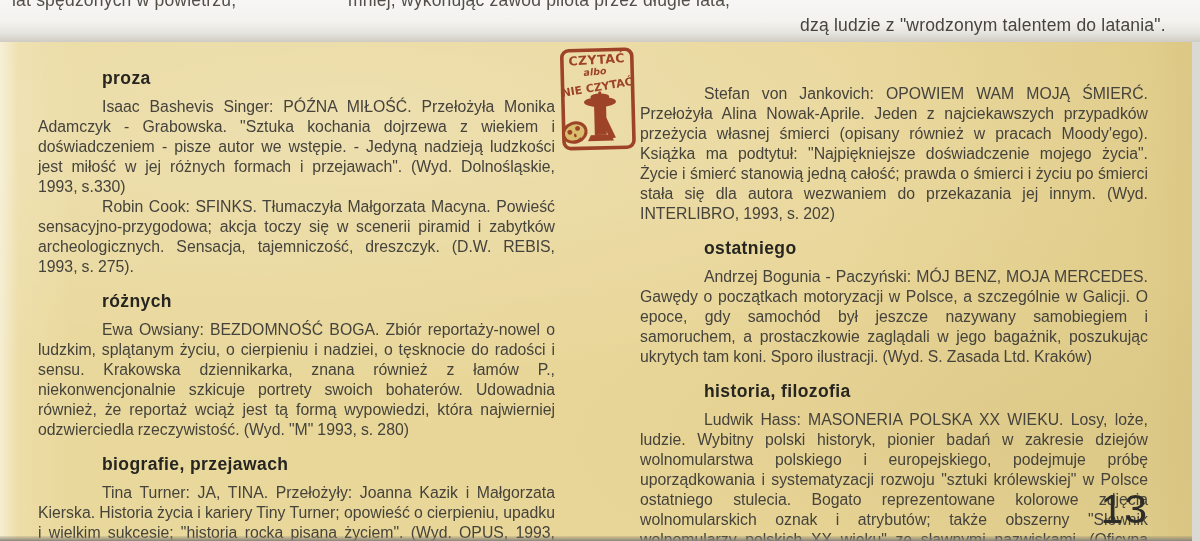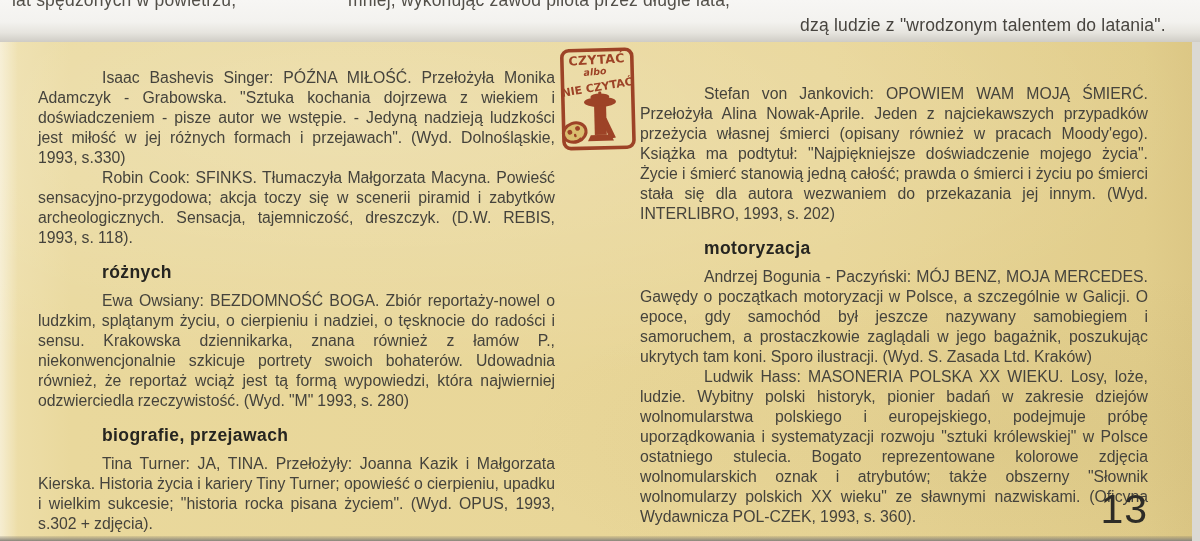--- a/index.html
+++ b/index.html
@@ -68,36 +68,38 @@
 
 <div class="top-strip">
   <span class="frag frag-1">lat spędzonych w powietrzu,</span>
   <span class="frag frag-2">mniej, wykonując zawód pilota przez długie lata,</span>
   <span class="frag frag-3">dzą ludzie z "wrodzonym talentem do latania".</span>
 </div>
 
 <div class="paper">
 
   <div class="col col-left">
+    <h3 class="sec">proza</h3>
     <p class="body">Isaac Bashevis Singer: PÓŹNA MIŁOŚĆ.  Przełożyła Monika Adamczyk - Grabowska. "Sztuka kochania dojrzewa z wiekiem i doświadczeniem - pisze autor we wstępie. - Jedyną nadzieją ludzkości jest miłość w jej różnych formach i przejawach". (Wyd. Dolnośląskie, 1993, s.330)</p>
-    <p class="body">Robin Cook: SFINKS. Tłumaczyła Małgorzata Macyna. Powieść sensacyjno-przygodowa; akcja toczy się w scenerii piramid i zabytków archeologicznych. Sensacja, tajemniczość, dreszczyk. (D.W. REBIS, 1993, s. 118).</p>
+    <p class="body">Robin Cook: SFINKS. Tłumaczyła Małgorzata Macyna. Powieść sensacyjno-przygodowa; akcja toczy się w scenerii piramid i zabytków archeologicznych. Sensacja, tajemniczość, dreszczyk. (D.W. REBIS, 1993, s. 275).</p>
 
     <h3 class="sec">różnych</h3>
     <p class="body">Ewa Owsiany: BEZDOMNOŚĆ BOGA. Zbiór reportaży-nowel o ludzkim, splątanym życiu, o cierpieniu i nadziei, o tęsknocie do radości i sensu. Krakowska dziennikarka, znana również z łamów P., niekonwencjonalnie szkicuje portrety swoich bohaterów. Udowadnia również, że reportaż wciąż jest tą formą wypowiedzi, która najwierniej odzwierciedla rzeczywistość. (Wyd. "M" 1993, s. 280)</p>
 
     <h3 class="sec">biografie, przejawach</h3>
     <p class="body">Tina Turner: JA, TINA. Przełożyły: Joanna Kazik i Małgorzata Kierska. Historia życia i kariery Tiny Turner; opowieść o cierpieniu, upadku i wielkim sukcesie; "historia rocka pisana życiem". (Wyd. OPUS, 1993, s.302 + zdjęcia).</p>
   </div>
 
   <div class="col col-right">
     <p class="body">Stefan von Jankovich: OPOWIEM WAM MOJĄ ŚMIERĆ. Przełożyła Alina Nowak-Aprile. Jeden z najciekawszych przypadków przeżycia własnej śmierci (opisany również w pracach Moody'ego). Książka ma podtytuł: "Najpiękniejsze doświadczenie mojego życia". Życie i śmierć stanowią jedną całość; prawda o śmierci i życiu po śmierci stała się dla autora wezwaniem do przekazania jej innym. (Wyd. INTERLIBRO, 1993, s. 202)</p>
 
-    <h3 class="sec">motoryzacja</h3>
+    <h3 class="sec">ostatniego</h3>
     <p class="body">Andrzej Bogunia - Paczyński: MÓJ BENZ, MOJA MERCEDES. Gawędy o początkach motoryzacji w Polsce, a szczególnie w Galicji. O epoce, gdy samochód był jeszcze nazywany samobiegiem i samoruchem, a prostaczkowie zaglądali w jego bagażnik, poszukując ukrytych tam koni. Sporo ilustracji. (Wyd. S. Zasada Ltd. Kraków)</p>
 
+    <h3 class="sec">historia, filozofia</h3>
     <p class="body">Ludwik Hass: MASONERIA POLSKA XX WIEKU. Losy, loże, ludzie. Wybitny polski historyk, pionier badań w zakresie dziejów wolnomularstwa polskiego i europejskiego, podejmuje próbę uporządkowania i systematyzacji rozwoju "sztuki królewskiej" w Polsce ostatniego stulecia. Bogato reprezentowane kolorowe zdjęcia wolnomularskich oznak i atrybutów; także obszerny "Słownik wolnomularzy polskich XX wieku" ze sławnymi nazwiskami. (Oficyna Wydawnicza POL-CZEK, 1993, s. 360).</p>
   </div>
 
   <div class="pagenum">13</div>
 </div>
 
 <svg class="stamp" viewBox="0 0 92 118">
   <rect x="13" y="6" width="70" height="98" rx="7" fill="none" stroke="#a6432f" stroke-width="3.6"></rect>
   <text x="48" y="20" font-size="12.5" font-weight="bold" letter-spacing="0.5" text-anchor="middle" transform="rotate(-2 48 20)">CZYTAĆ</text>
   <text x="46" y="31" font-size="9.5" font-weight="bold" font-style="italic" text-anchor="middle" transform="rotate(-4 46 31)">albo</text>

